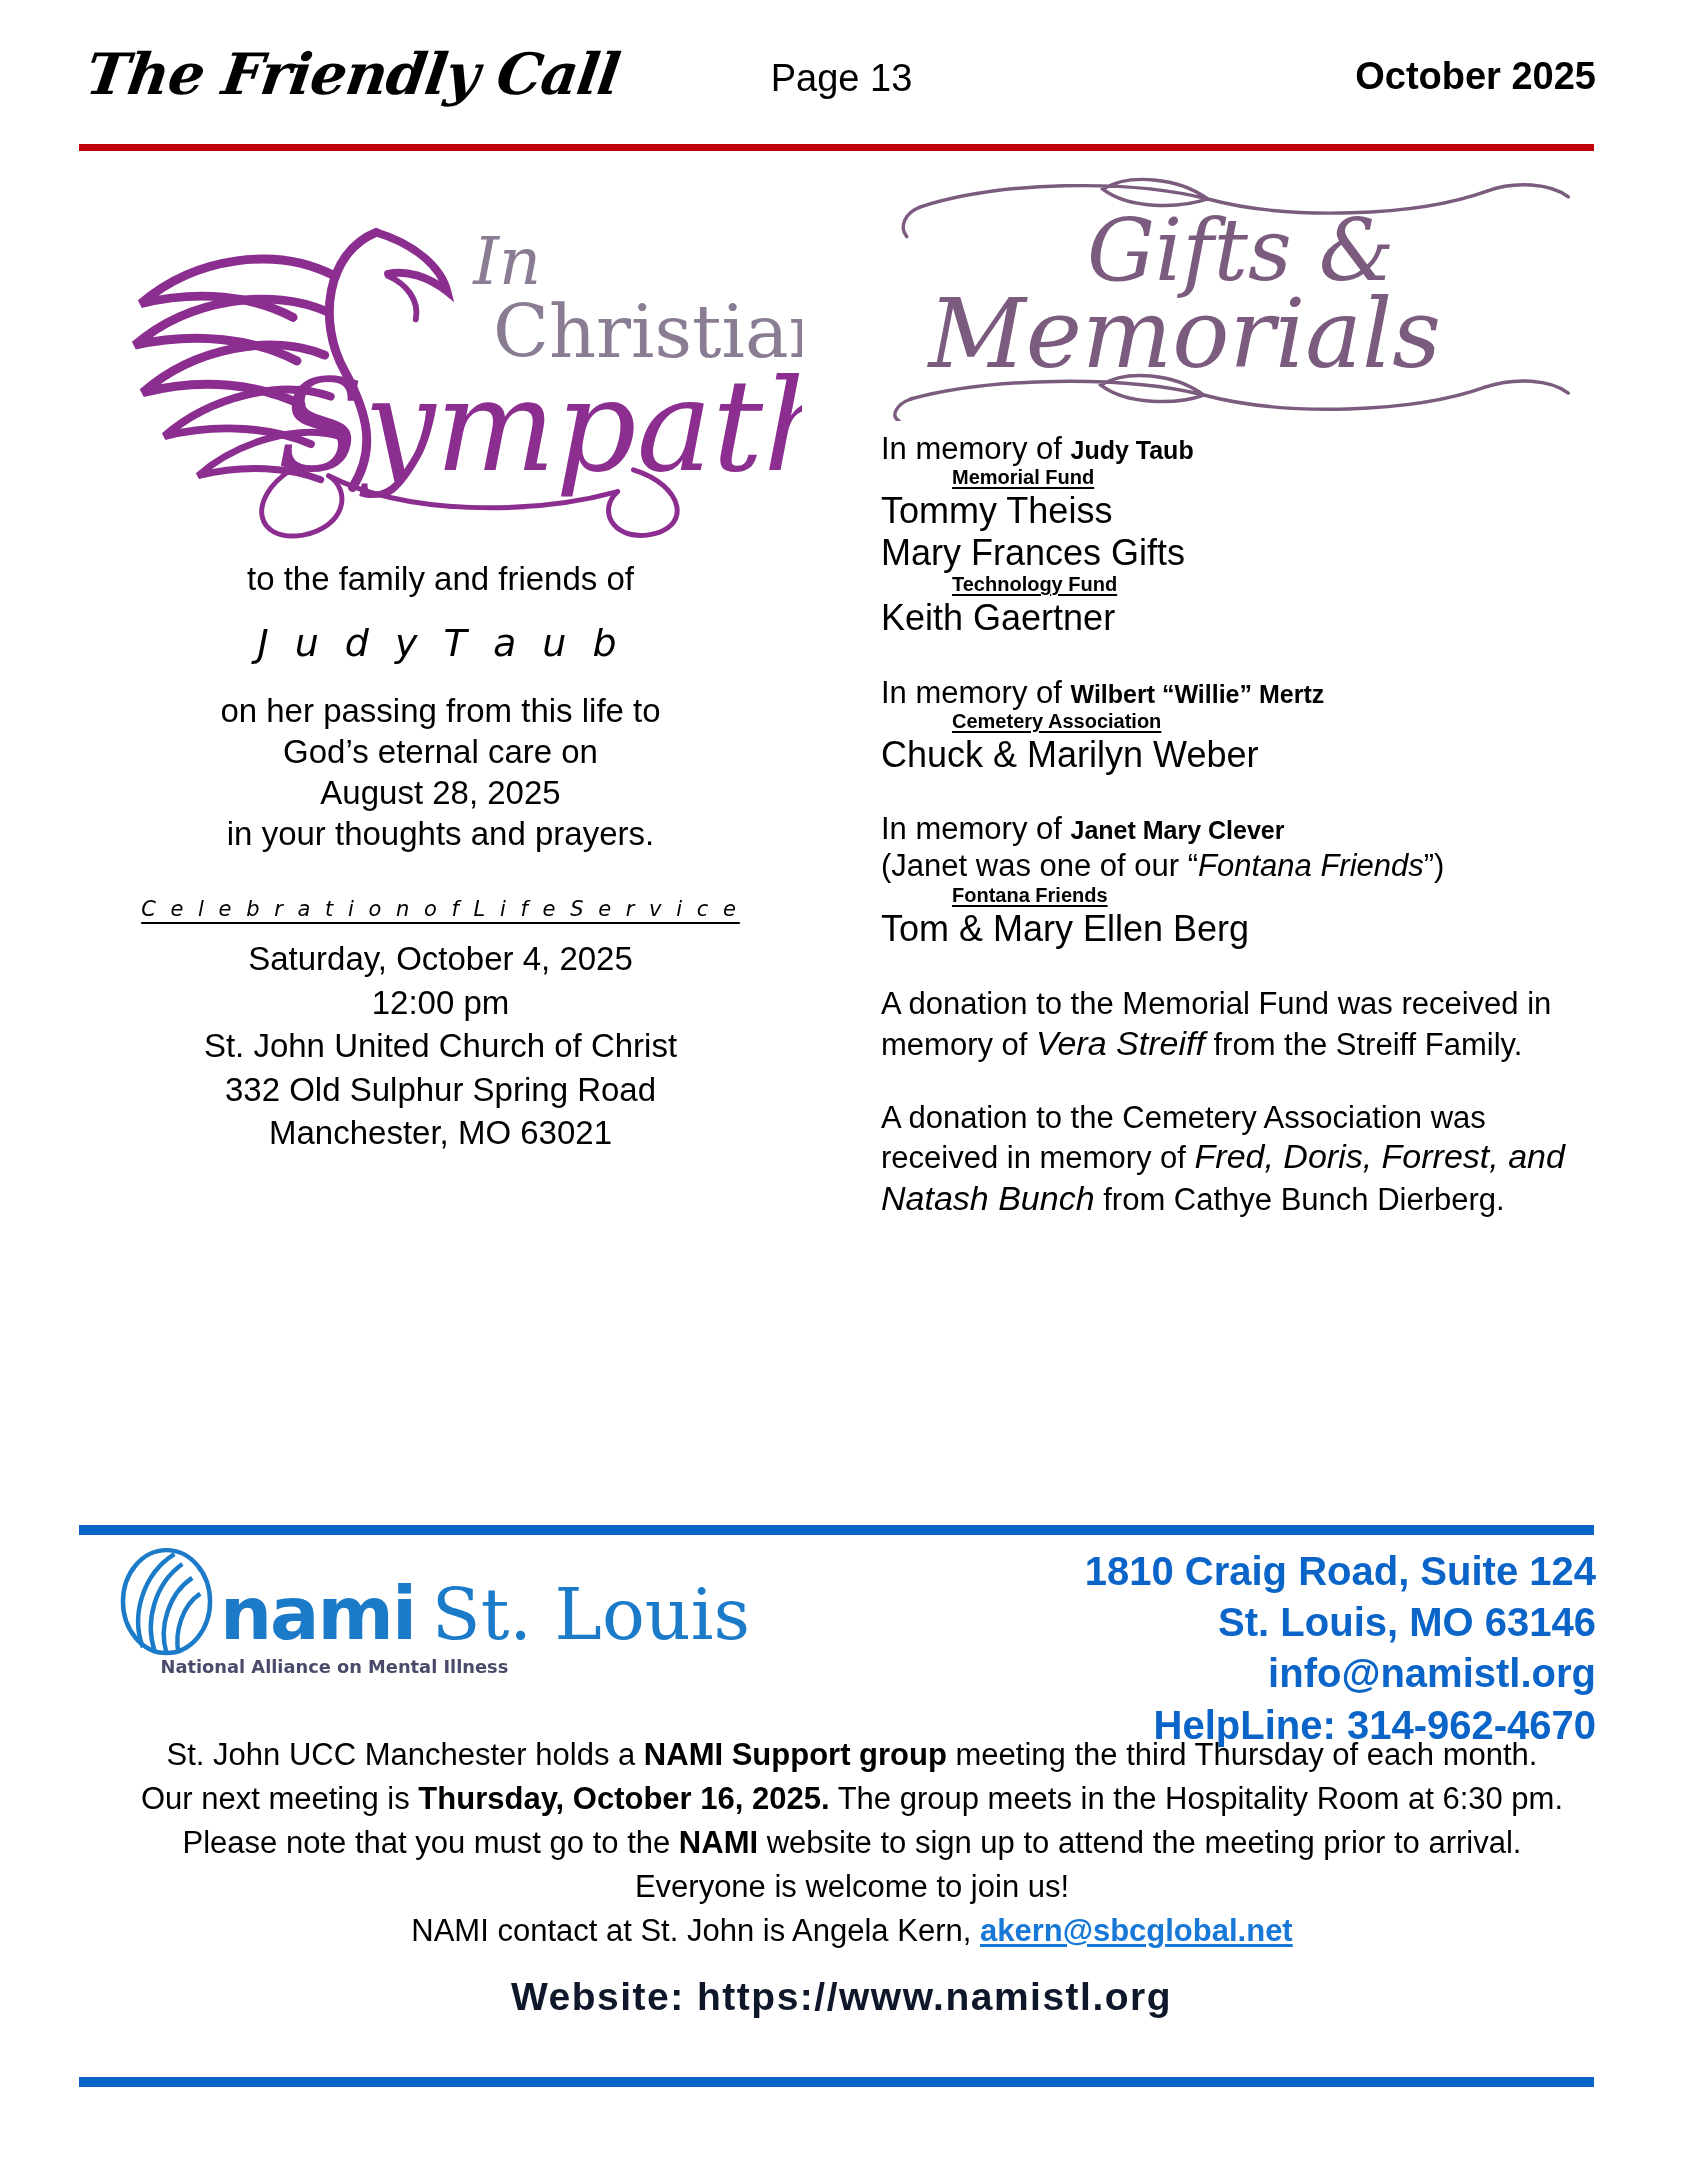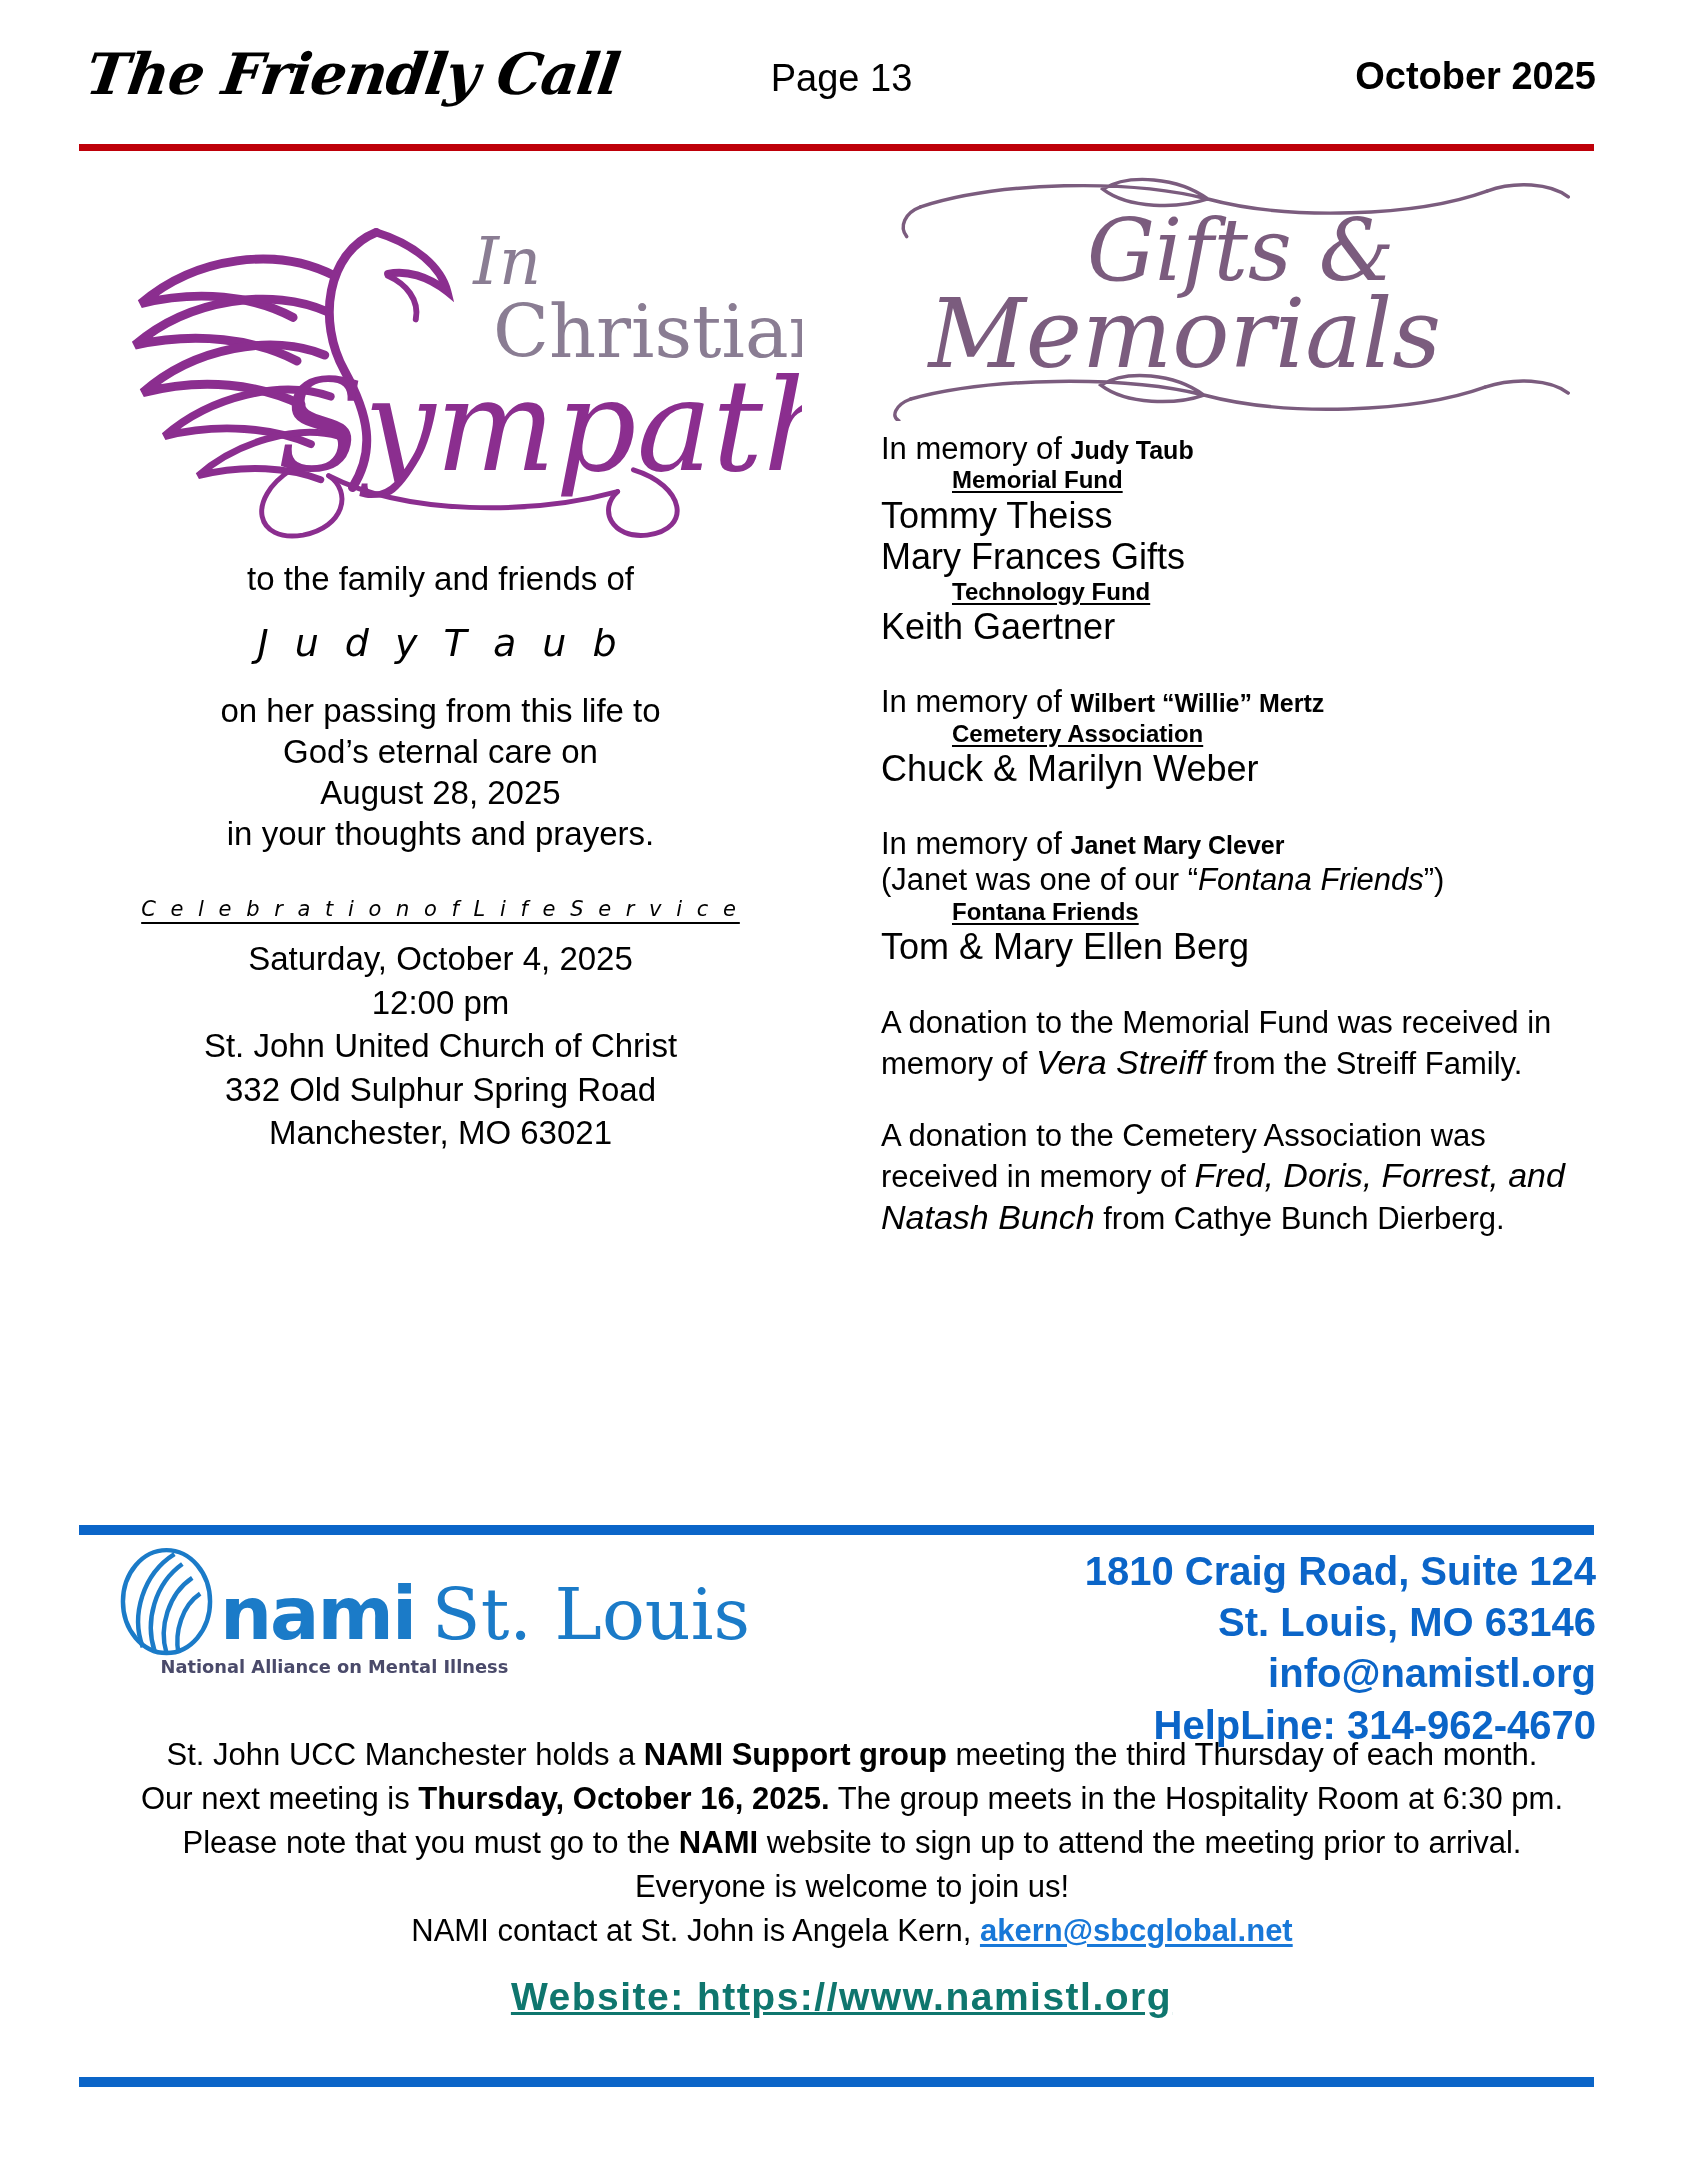--- a/index.html
+++ b/index.html
@@ -124,21 +124,21 @@
     font-weight: bold;
     font-size: 25px;
   }
   .mem-note {
     font-size: 31px;
     line-height: 1.2;
   }
   .mem-note i { font-style: italic; }
   .fund-head {
     font-weight: bold;
-    font-size: 24px;
+    font-size: 20px;
     text-decoration: underline;
     text-underline-offset: 3px;
     margin-left: 71px;
     display: inline-block;
     line-height: 1.18;
   }
   .donor {
     font-size: 36px;
     line-height: 1.16;
   }
@@ -192,25 +192,24 @@
     color: #1878D8;
     font-weight: bold;
     text-decoration: underline;
     text-underline-offset: 3px;
   }
   .nami-website {
     position: absolute;
     left: 0; top: 1975px;
     width: 1683px;
     text-align: center;
-    color: #0f766e;
+    color: #0f172a;
     font-weight: bold;
     font-size: 39px;
     letter-spacing: 1.5px;
-    text-decoration: underline;
   }
 </style>
 </head>
 <body>
 
 <div class="masthead">
   <div class="masthead-title">The Friendly Call</div>
   <div class="masthead-page">Page 13</div>
   <div class="masthead-date">October 2025</div>
 </div>

